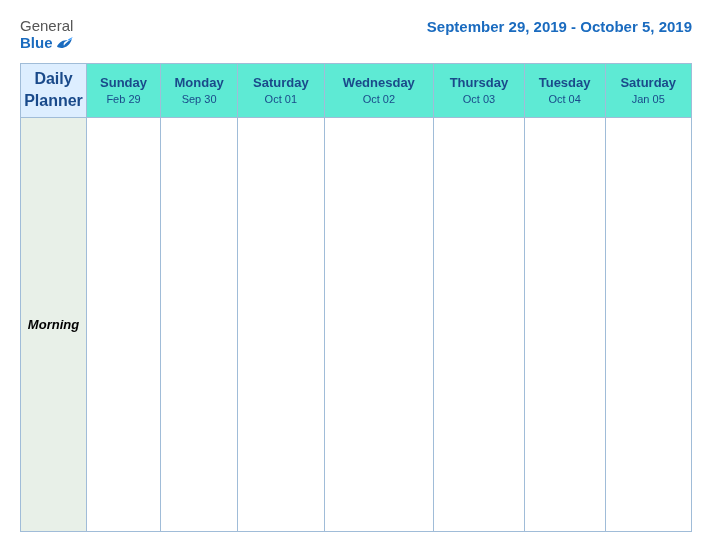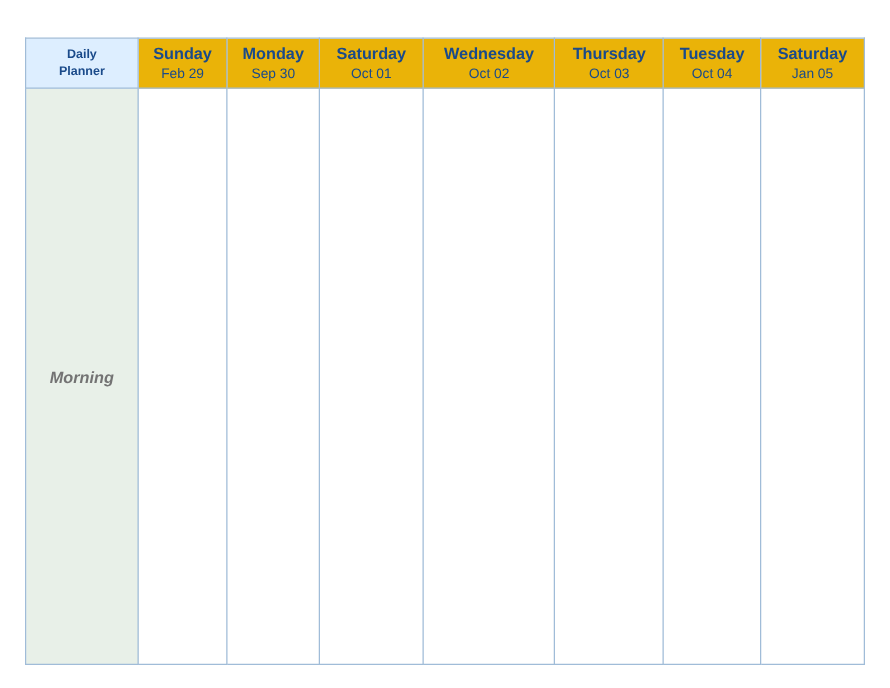--- a/index.html
+++ b/index.html
@@ -73,21 +73,21 @@
 
     .calendar-table th,
     .calendar-table td {
       border: 1.5px solid #a0bcd8;
       text-align: center;
       vertical-align: middle;
       padding: 4px 2px;
     }
 
     .header-cell {
-      background-color: #eab308;
+      background-color: #5eead4;
       font-size: 12px;
       font-weight: bold;
       color: #1a4a8a;
       padding: 6px 4px;
       line-height: 1.3;
     }
 
     .header-cell .day-name {
       font-size: 13px;
       font-weight: bold;
@@ -95,46 +95,57 @@
     }
 
     .header-cell .day-date {
       font-size: 11px;
       font-weight: normal;
       color: #1a4a8a;
     }
 
     .label-cell {
       background-color: #e8f0e8;
-      color: #737373;
+      color: #000000;
       font-size: 13px;
       font-weight: bold;
-      width: 90px;
+      width: 66px;
       font-style: italic;
     }
 
     .content-cell {
       background-color: #ffffff;
       height: 100px;
       width: calc((100% - 90px) / 7);
     }
 
     .daily-planner-header {
       background-color: #ddeeff;
-      font-size: 10px;
+      font-size: 16px;
       font-weight: bold;
       color: #1a4a8a;
       line-height: 1.4;
     }
   </style>
 </head>
 <body>
 
 <div class="header">
+  <div class="logo">
+    <span class="logo-general">General</span>
+    <span class="logo-blue">
+      <span>Blue</span>
+      <svg class="logo-bird" viewBox="0 0 20 16" fill="none" xmlns="http://www.w3.org/2000/svg">
+        <path d="M2 12 C4 8, 8 4, 14 5 C10 6, 9 9, 10 11 C12 7, 17 5, 19 3 C18 8, 14 12, 10 13 C8 14, 4 14, 2 12Z" fill="#1a6bbf"></path>
+        <path d="M14 5 C15 3, 18 2, 20 1 C19 3, 17 5, 14 5Z" fill="#3399ff"></path>
+      </svg>
+    </span>
+  </div>
   <div class="title-block">
+    <div class="title-date">September 29, 2019 - October 5, 2019</div>
   </div>
 </div>
 
 <table class="calendar-table">
   <thead>
     <tr>
       <th class="header-cell daily-planner-header">
         <div>Daily<br>Planner</div>
       </th>
       <th class="header-cell">

